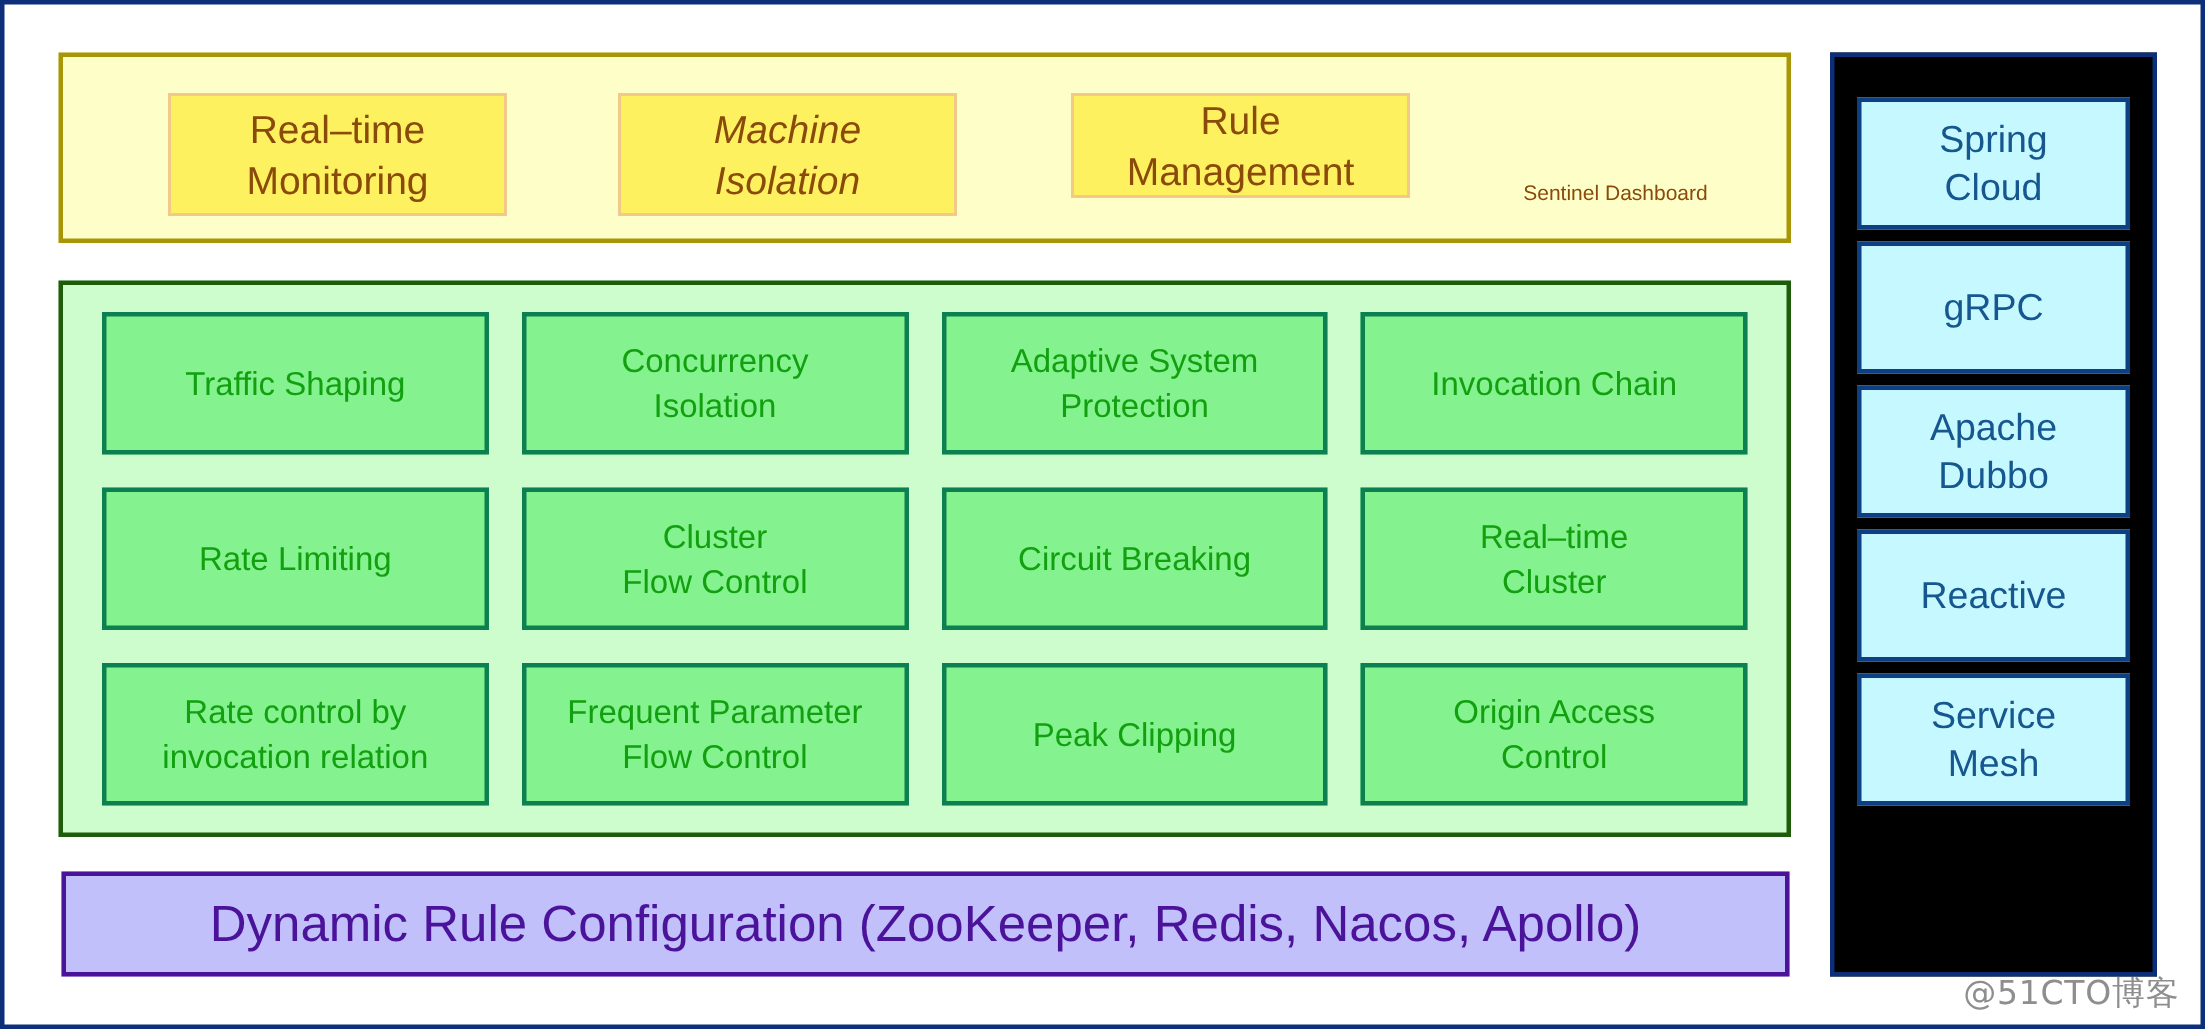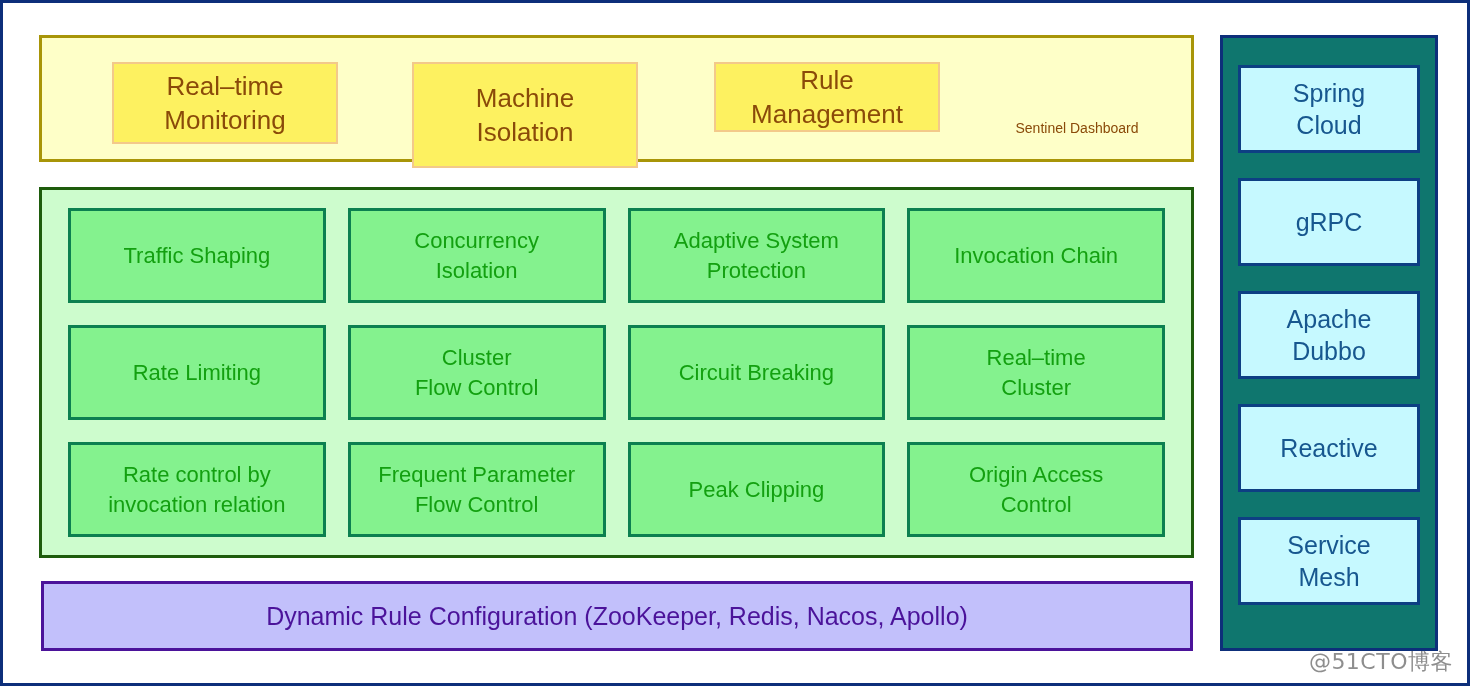--- a/index.html
+++ b/index.html
@@ -41,21 +41,21 @@
     flex-direction: column;
     align-items: center;
     justify-content: center;
     color: #8a4a09;
     font-size: 26px;
     line-height: 1.32;
     text-align: center;
   }
   .y-box .ln { display: block; }
   .y1 { left: 70px;  top: 24px; width: 226px; height: 82px; }
-  .y2 { left: 370px; top: 24px; width: 226px; height: 106px; }
+  .y2 { left: 370px; top: 24px; width: 226px; height: 82px; font-style: italic; }
   .y3 { left: 672px; top: 24px; width: 226px; height: 70px; }
 
   .dashboard-label {
     position: absolute;
     left: 922px;
     top: 82px;
     width: 226px;
     color: #8a4a09;
     font-size: 14px;
     text-align: center;
@@ -107,39 +107,39 @@
     top: 578px;
     width: 1152px;
     height: 70px;
     background: #c2c0fb;
     border: 3px solid #4b139a;
     box-sizing: border-box;
     display: flex;
     align-items: center;
     justify-content: center;
     color: #4b139a;
-    font-size: 25px;
+    font-size: 34px;
   }
 
   
   .panel-blue {
     position: absolute;
     left: 1217px;
     top: 32px;
     width: 218px;
     height: 616px;
-    background: #0f766e;
+    background: #000000;
     border: 3px solid #0d2f7a;
     box-sizing: border-box;
     display: flex;
     flex-direction: column;
     align-items: center;
     justify-content: flex-start;
     padding-top: 27px;
-    gap: 25px;
+    gap: 8px;
   }
   .b-box {
     width: 182px;
     height: 88px;
     background: #c6f9ff;
     border: 3px solid #0d3f83;
     box-sizing: border-box;
     display: flex;
     flex-direction: column;
     align-items: center;

